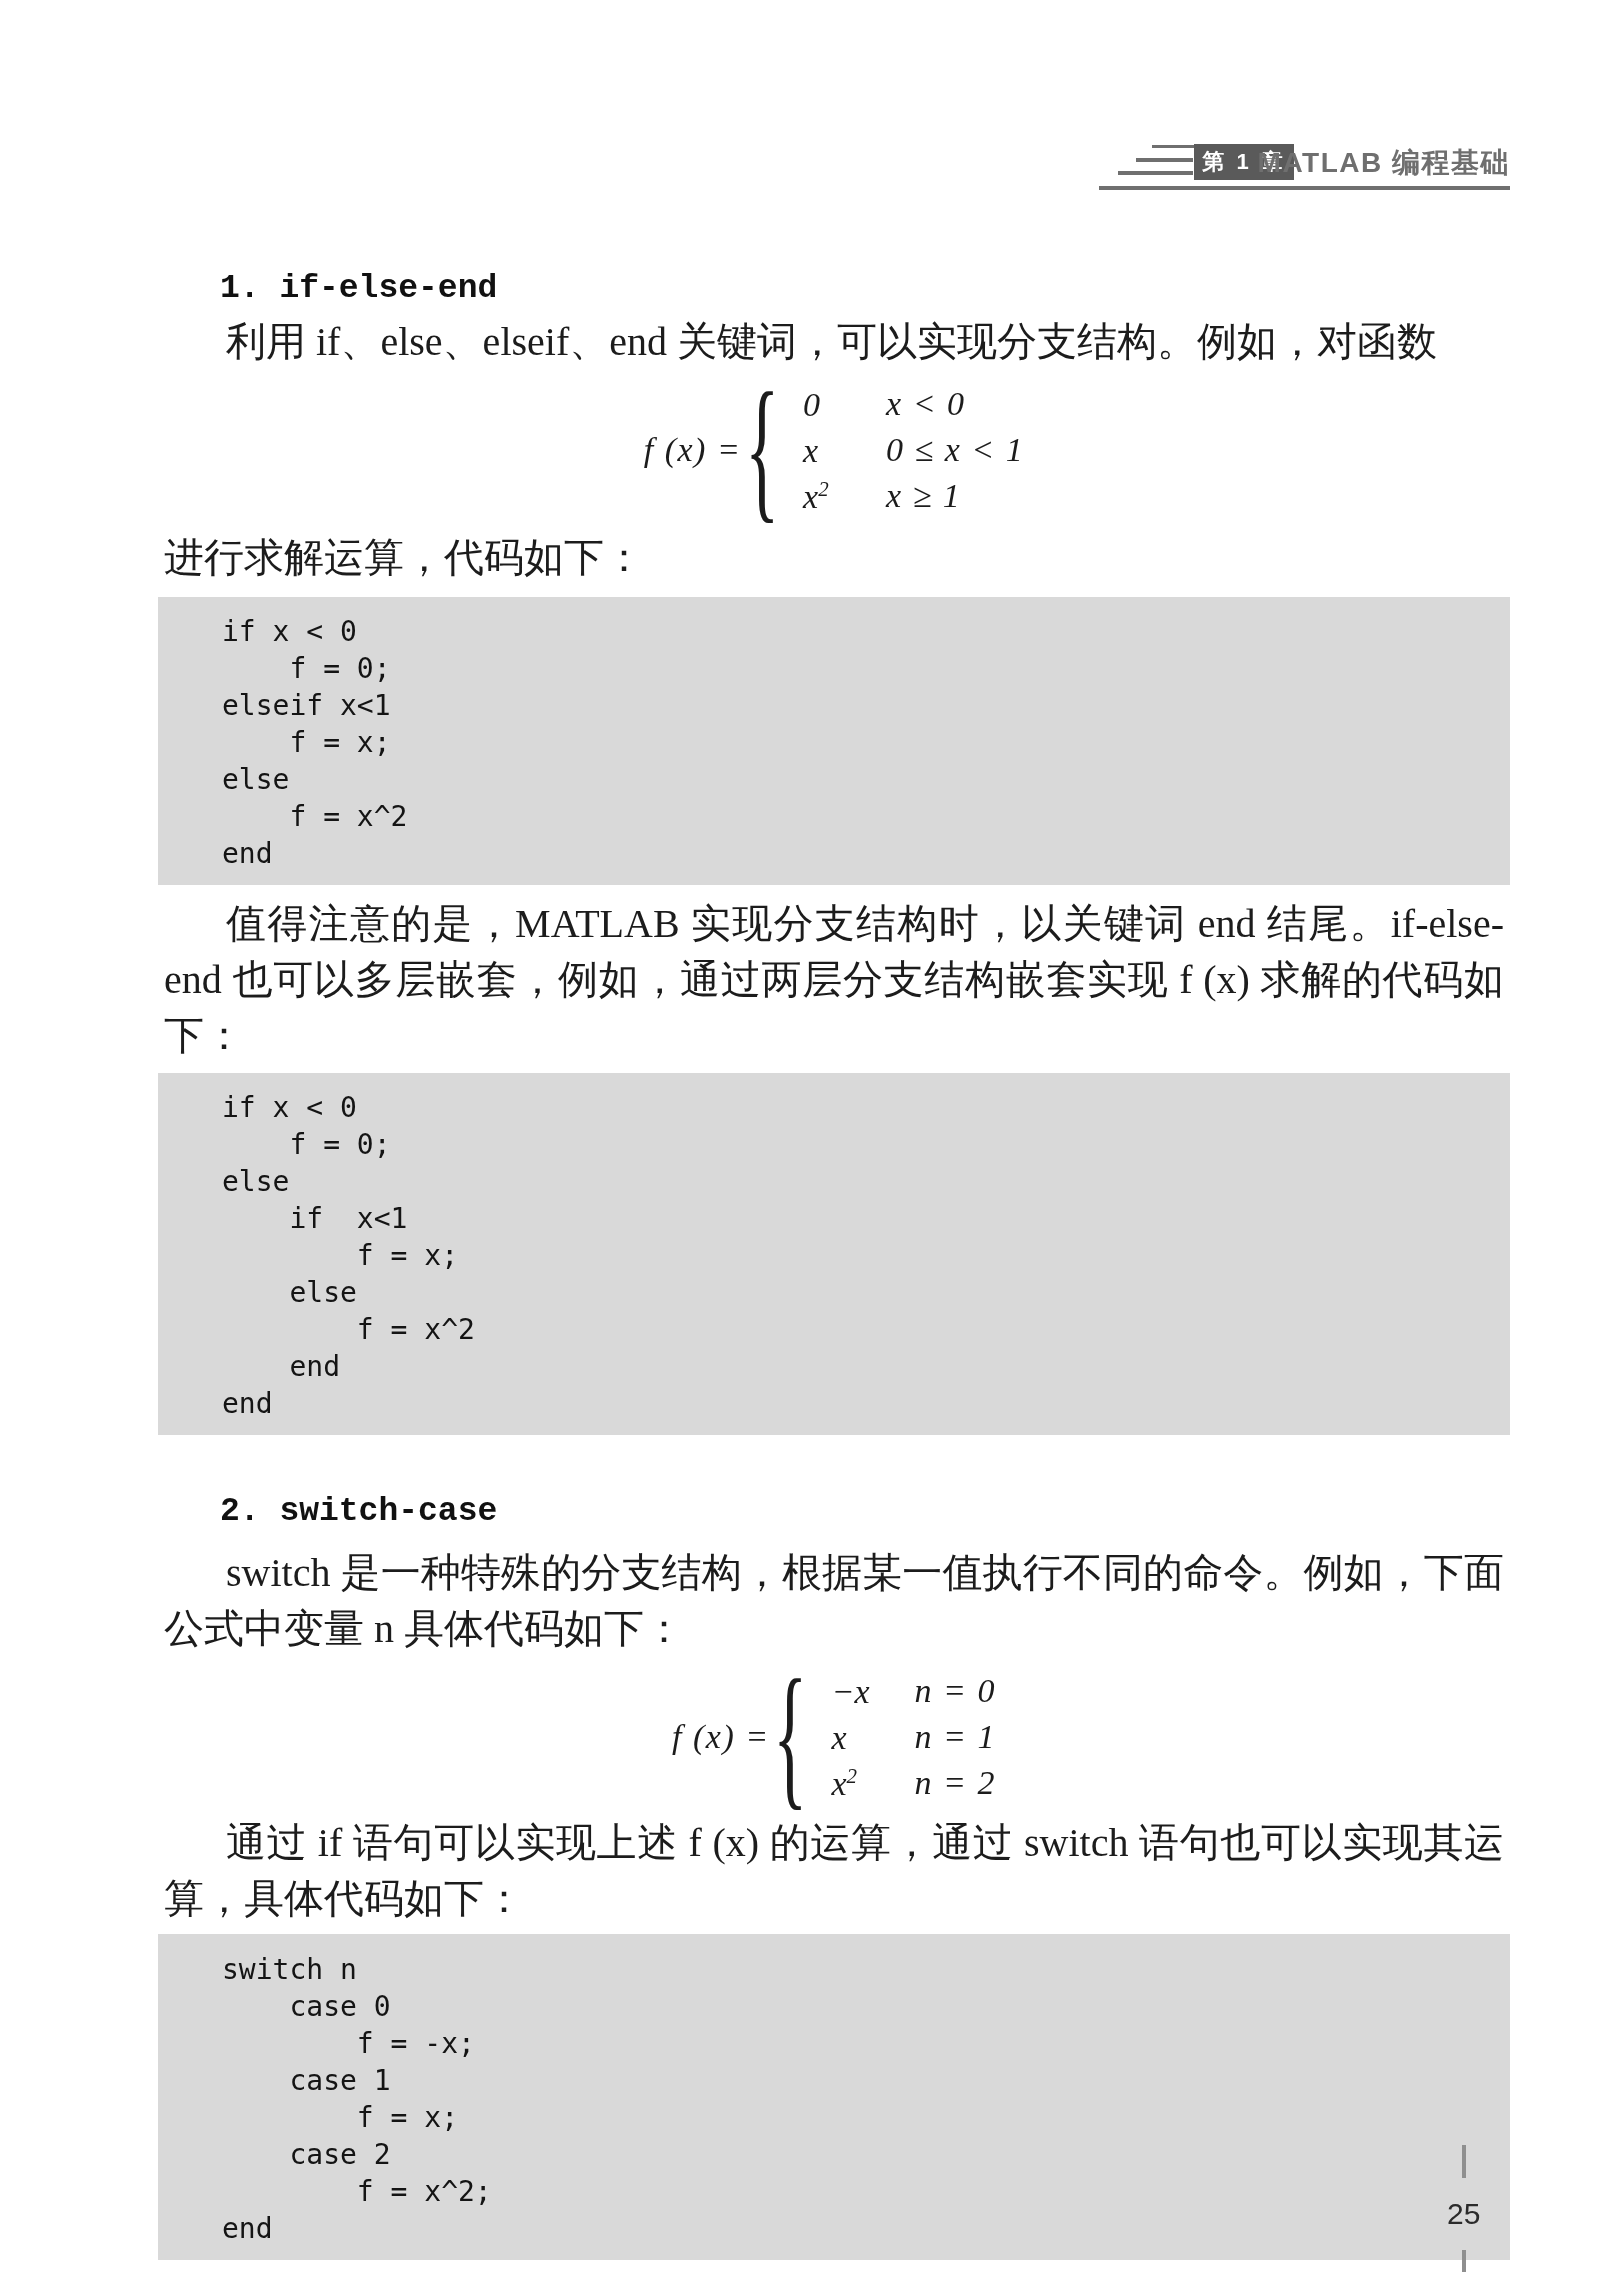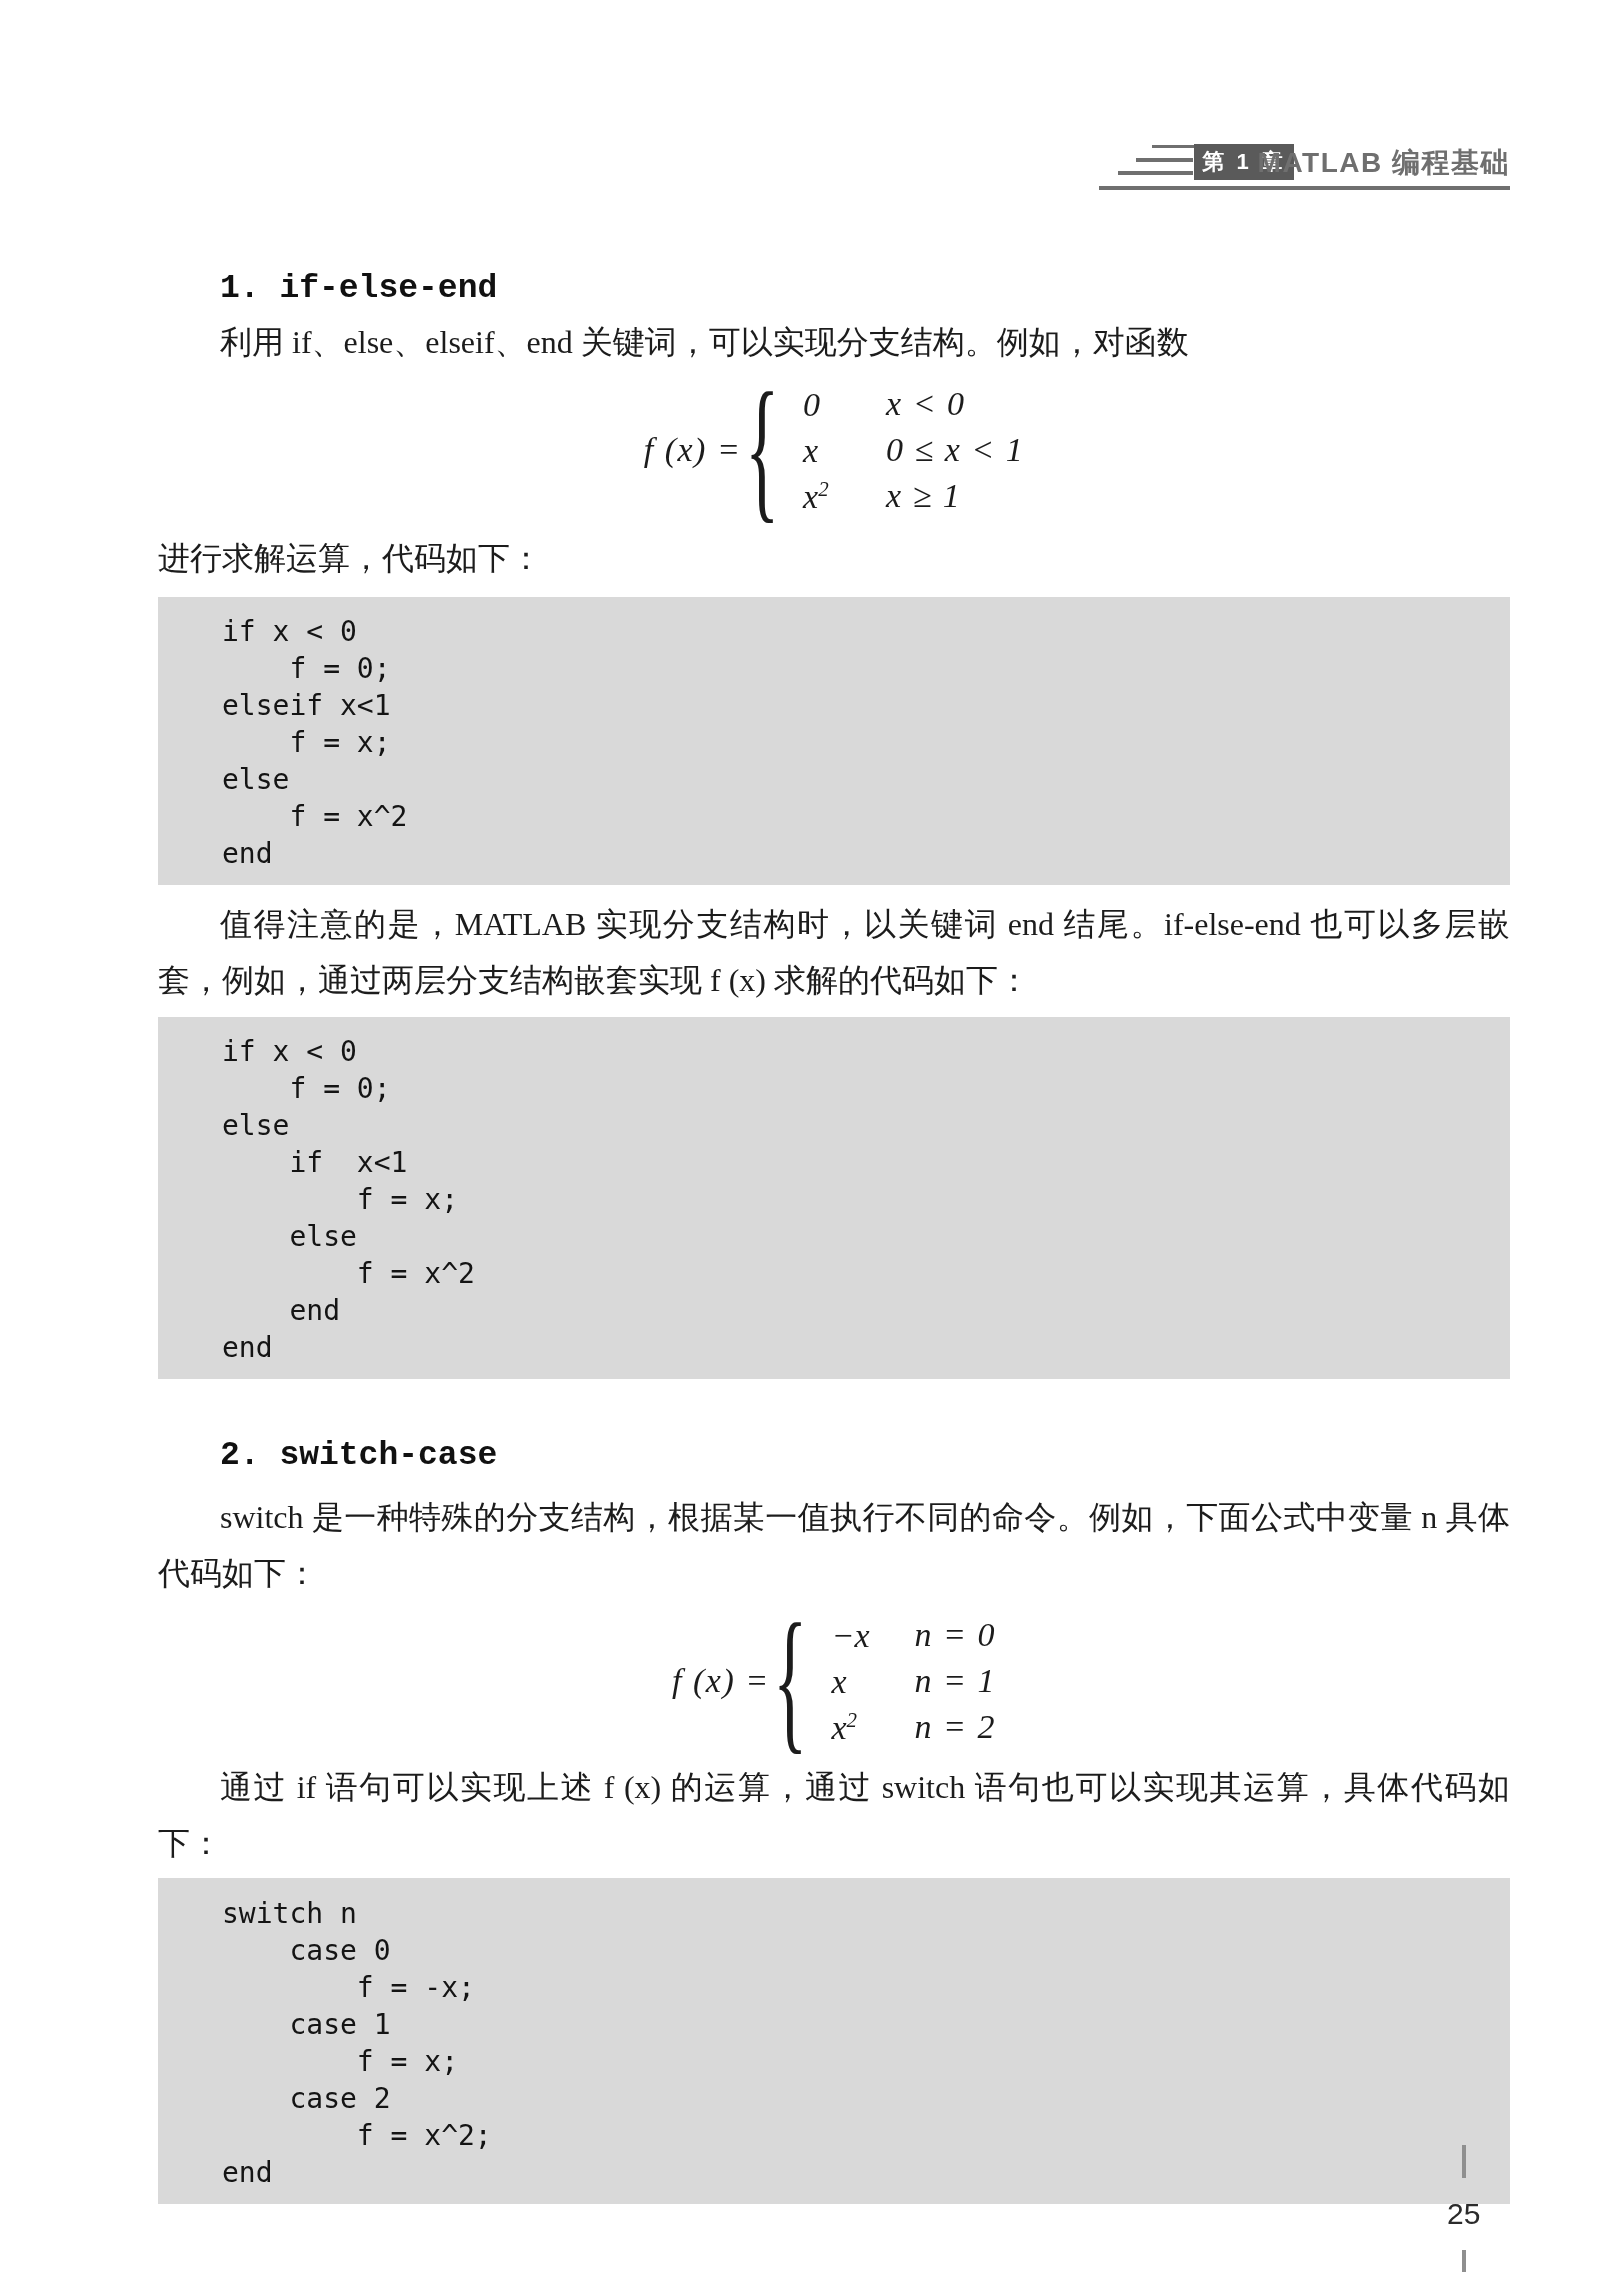--- a/index.html
+++ b/index.html
@@ -27,21 +27,21 @@
     color:#6f6f6f; letter-spacing:1.5px; white-space:nowrap;
   }
   .header-rule { position:absolute; right:0; top:42px; width:411px; height:3.7px; background:#6f6f6f; }
 
   
   h2.section-heading {
     margin:81px 0 0 0; padding-left:62px;
     font-size:33px; line-height:36px; font-weight:bold; color:#111;font-family:Liberation Mono, monospace;
   }
   h2.section-heading.second { margin-top:59px; }
-  p.para { margin:0; font-size:32px; line-height:56px; text-align:justify; color:#1c1c1c; }
+  p.para { margin:6px; font-size:40px; line-height:56px; text-align:justify; color:#1c1c1c; }
   p.indent { text-indent:62px; }
   p.mt10 { margin-top:7.4px; } p.mt8 { margin-top:6px; } p.mt14 { margin-top:10.4px; } p.mt20 { margin-top:15px; } p.mt5 { margin-top:3.7px; }
 
   
   .formula {
     display:flex; justify-content:center; align-items:center;
     margin-top:6px; font-size:34px; font-style:italic;
   }
   .f-lhs { margin-right:7.4px; letter-spacing:1.5px; }
   .f-brace {

